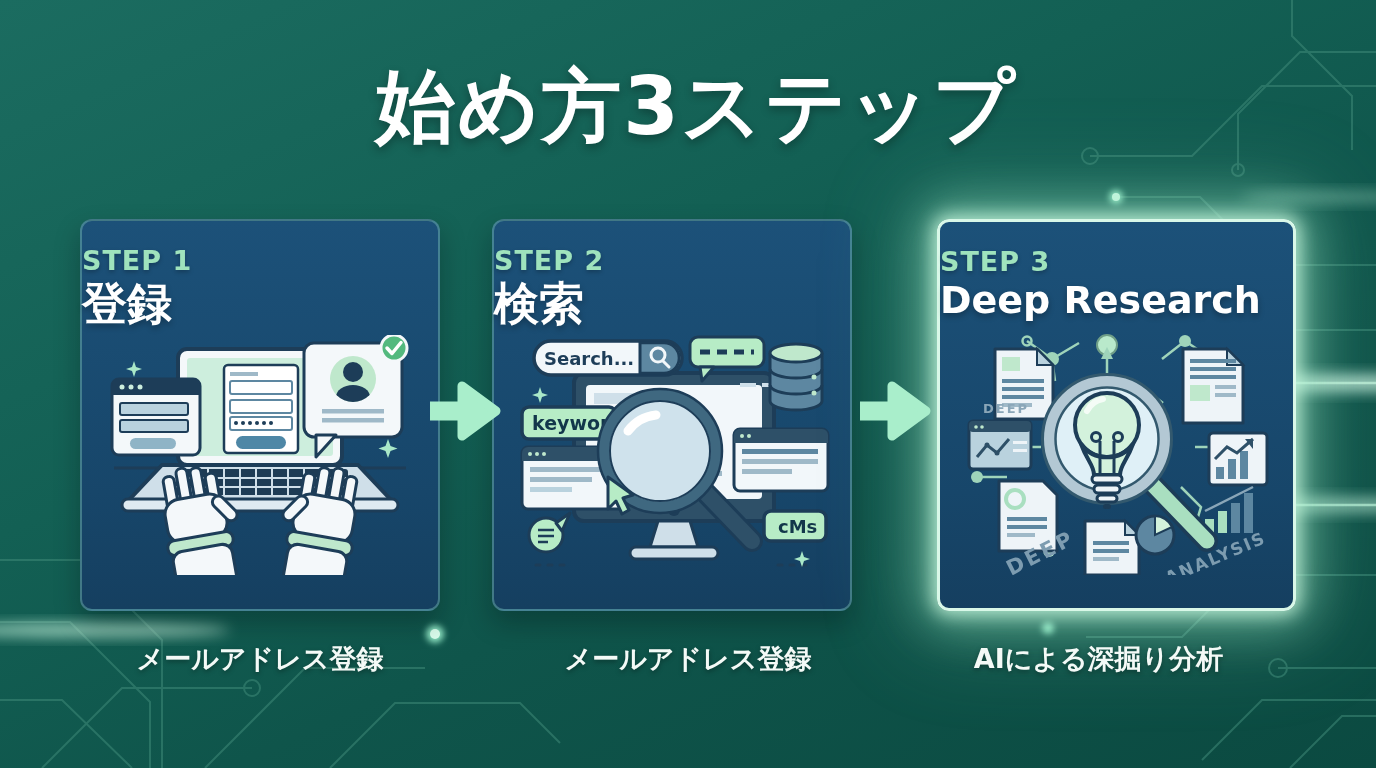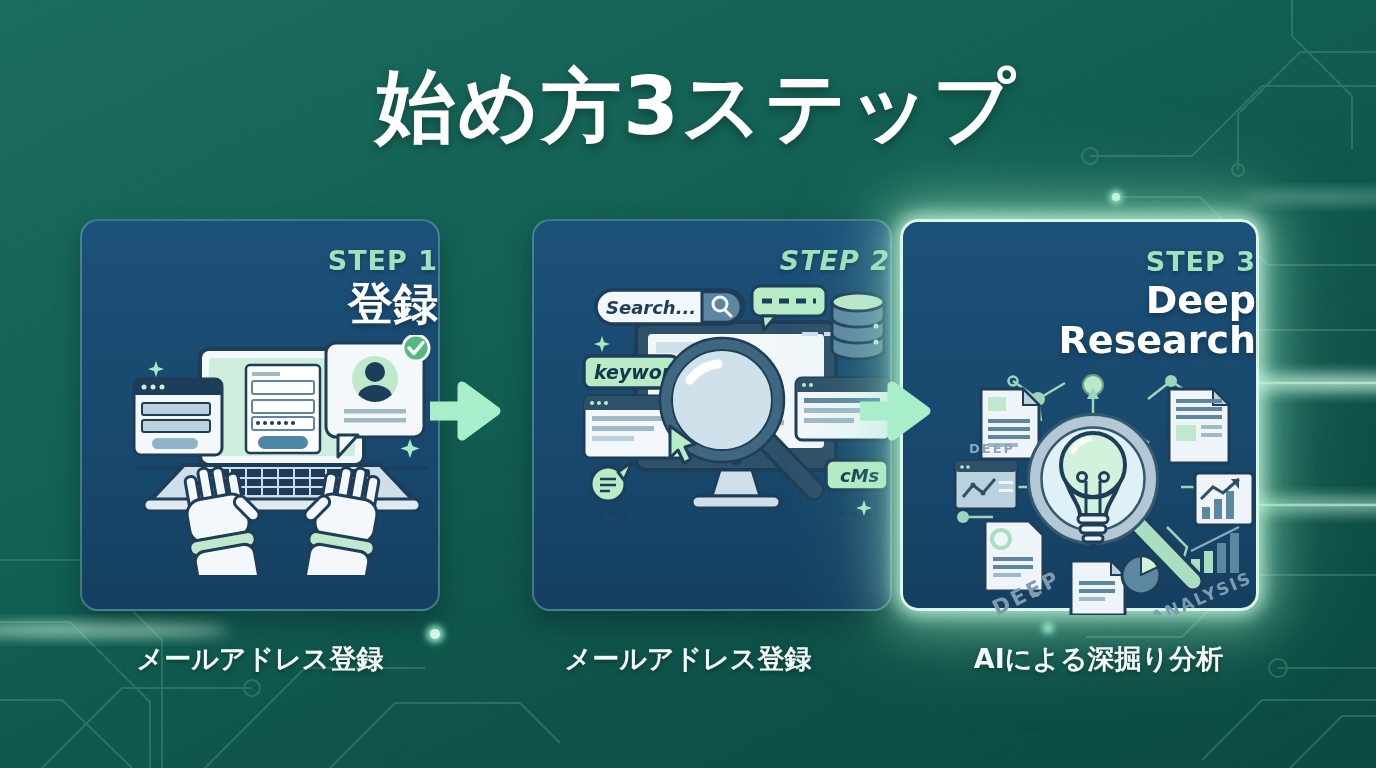--- a/index.html
+++ b/index.html
@@ -8,30 +8,30 @@
     background:linear-gradient(155deg,#1b6c60 0%,#136054 38%,#0f554b 62%,#0b4a41 100%);
     font-family:"DejaVu Sans","Liberation Sans",sans-serif;
   }
   .circuit{position:absolute;inset:0;z-index:0;pointer-events:none;}
   .page-title{
     position:absolute;top:46px;left:0;width:100%;text-align:center;z-index:2;
     font-size:80px;font-weight:800;color:#ffffff;letter-spacing:2px;
     text-shadow:0 4px 10px rgba(0,0,0,.30);margin:8px;
   }
   .card{
-    position:absolute;top:219px;width:360px;height:392px;border-radius:18px;z-index:2;
+    position:absolute;top:219px;width:360px;height:392px;border-radius:12px;z-index:2;
     background:linear-gradient(180deg,#1c5179 0%,#17466a 70%,#153f60 100%);
     border:2px solid rgba(120,190,180,.45);
     box-shadow:0 12px 26px rgba(0,10,15,.28);
-    text-align:right;box-sizing:border-box;padding-left:40px;
+    text-align:left;box-sizing:border-box;
   }
   .card--1{left:80px;}
-  .card--2{left:532px;font-style:italic;}
+  .card--2{left:492px;}
   .card--highlight{
-    left:900px;width:359px;
+    left:937px;width:359px;
     border:3px solid #d9f8e8;
     box-shadow:0 0 18px 4px rgba(200,248,222,.85),0 0 46px 16px rgba(160,235,200,.45),0 0 90px 30px rgba(140,225,190,.22);
   }
   .step-label{
     margin:24px 0 0 0;font-size:27px;font-weight:800;color:#9fe3bd;letter-spacing:1px;
     text-shadow:0 2px 4px rgba(0,0,0,.25);
   }
   .step-title{
     margin:4px 0 0 0;font-size:45px;font-weight:800;color:#ffffff;line-height:1.05;
     text-shadow:0 3px 6px rgba(0,0,0,.3);
@@ -208,20 +208,21 @@
     </g>
     <g fill="#a9e8c8">
       <path d="M34 26 l2 6 l6 2 l-6 2 l-2 6 l-2 -6 l-6 -2 l6 -2 Z"></path>
       <path d="M288 104 l2.5 7 l7 2.5 l-7 2.5 l-2.5 7 l-2.5 -7 l-7 -2.5 l7 -2.5 Z"></path>
     </g>
   </svg>
 </div>
 
 <div class="card card--2">
   <p class="step-label">STEP 2</p>
+  <p class="step-title">検索</p>
   <svg class="illus" width="320" height="240" viewBox="0 0 320 240">
 
     <g>
       <rect x="62" y="38" width="200" height="148" rx="10" fill="#2e5068" stroke="#1d3d58" stroke-width="4"></rect>
       <rect x="74" y="50" width="176" height="114" rx="4" fill="#f2f7fa"></rect>
       <rect x="82" y="58" width="58" height="11" fill="#cfdfe9"></rect>
       <rect x="118" y="136" width="92" height="5" fill="#9fb9c8"></rect>
       <rect x="118" y="146" width="70" height="5" fill="#b9d2de"></rect>
       <circle cx="162" cy="175" r="6" fill="#1d3d58"></circle>
       <path d="M146 186 H178 L186 212 H138 Z" fill="#cfdfe9" stroke="#1d3d58" stroke-width="3" stroke-linejoin="round"></path>

